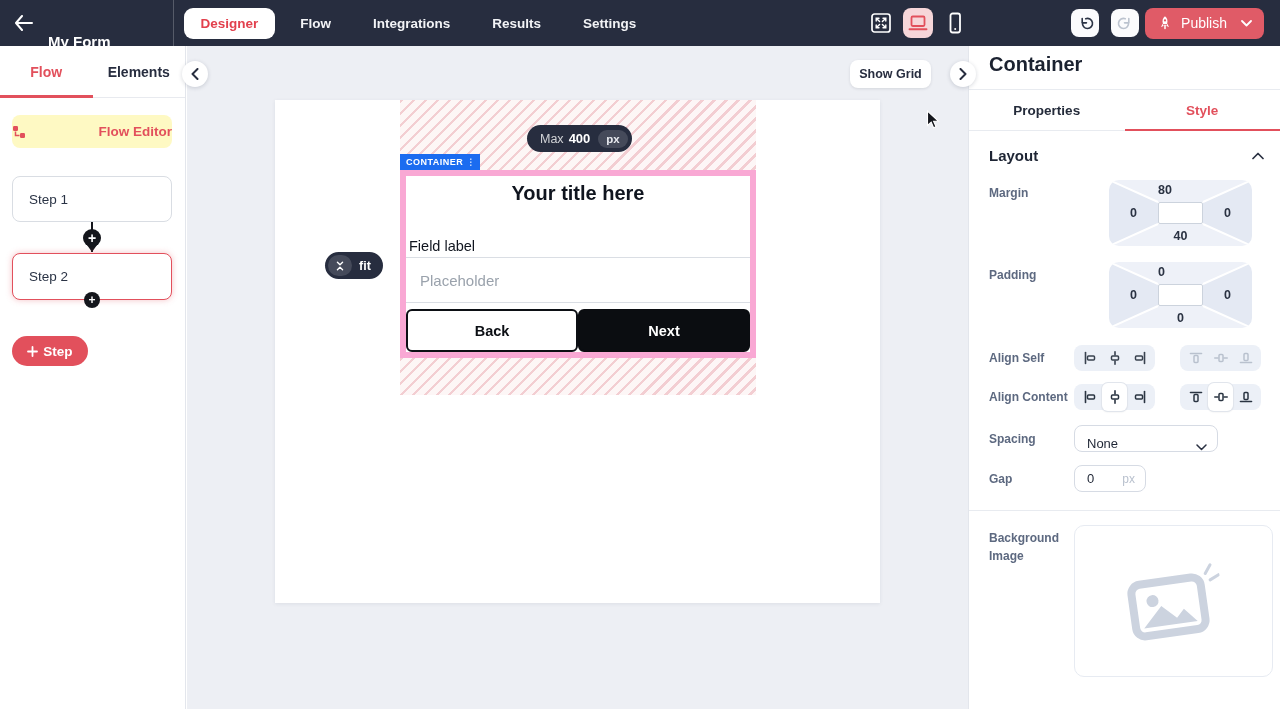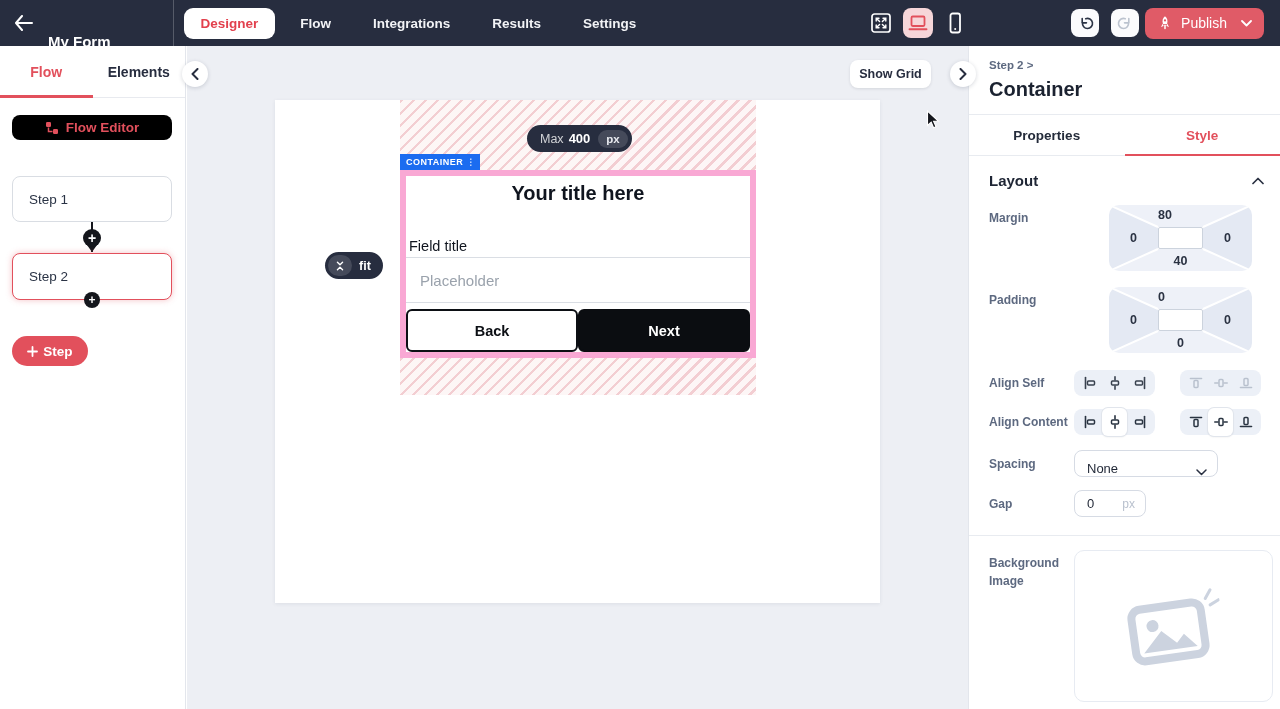--- a/index.html
+++ b/index.html
@@ -22,21 +22,21 @@
   .publish-btn { position:absolute; right:16px; height:31px; background:#e05b67; border-radius:8px; display:flex; align-items:center; padding:0 12px; gap:8px; cursor:pointer; }
   .publish-label { color:#ffffff; font-size:14px; font-weight:normal; }
   .publish-chev { margin-left:6px; display:flex; align-items:center; }
 
   
   .sidebar { position:absolute; left:0; top:46px; width:186px; bottom:0; background:#ffffff; border-right:1px solid #e3e6ec; z-index:10; }
   .sb-tabs { display:flex; height:52px; border-bottom:1px solid #e8eaef; position:relative; }
   .sb-tab { flex:1; display:flex; align-items:center; justify-content:center; font-size:14px; font-weight:bold; color:#272d3f; cursor:pointer; position:relative; }
   .sb-tab.active { color:#e2505c; }
   .sb-tab.active::after { content:""; position:absolute; left:0; right:0; bottom:-1px; height:3px; background:#e2505c; }
-  .flow-editor-btn { position:absolute; left:12px; top:69px; width:160px; height:25px; background:#000000; border-radius:8px; display:flex; align-items:center; justify-content:center; gap:7px; color:#e2505c; font-size:13.5px; font-weight:bold; cursor:pointer; }
+  .flow-editor-btn { position:absolute; left:12px; top:69px; width:160px; height:33px; background:#fef9c3; border-radius:8px; display:flex; align-items:center; justify-content:space-between; gap:7px; color:#e2505c; font-size:13.5px; font-weight:bold; cursor:pointer; }
   .step-card { position:absolute; left:12px; width:160px; height:46px; background:#fff; border:1px solid #d9dde3; border-radius:8px; display:flex; align-items:center; padding-left:16px; font-size:13.5px; color:#2a3345; cursor:pointer; }
   .step-card.selected { border:1.5px solid #e2505c; box-shadow:0 0 6px rgba(226,80,92,0.35); }
   .connector-line { position:absolute; left:91px; top:176px; width:2px; height:30px; background:#14161c; }
   .connector-arrow { position:absolute; left:87px; top:199px; width:0; height:0; border-left:5px solid transparent; border-right:5px solid transparent; border-top:7px solid #14161c; }
   .plus-dot { position:absolute; width:18px; height:18px; background:#14161c; border-radius:50%; color:#fff; display:flex; align-items:center; justify-content:center; font-size:14px; font-weight:bold; line-height:1; cursor:pointer; z-index:3; }
   .add-step-btn { position:absolute; left:12px; top:290px; width:76px; height:30px; background:#e2505c; border-radius:15px; color:#fff; display:flex; align-items:center; justify-content:center; gap:5px; font-size:13.5px; font-weight:bold; cursor:pointer; }
 
   
   .canvas { position:absolute; left:187px; top:46px; width:781px; bottom:0; background:#edeff4; overflow:hidden; }
   .show-grid-btn { position:absolute; left:663px; top:14px; width:81px; height:28px; background:#fff; border-radius:8px; box-shadow:0 1px 3px rgba(30,40,60,0.12); display:flex; align-items:center; justify-content:center; font-size:12.5px; font-weight:bold; color:#272d3f; cursor:pointer; }
@@ -230,34 +230,33 @@
       <span class="fit-label">fit</span>
     </div>
 
     <div class="container-tag">
       <span>CONTAINER</span>
       <span class="tag-dots">⋮</span>
     </div>
 
     <div class="fb-container">
       <div class="fb-title">Your title here</div>
-      <div class="fb-field-label">Field title</div>
+      <div class="fb-field-label">Field label</div>
       <div class="fb-input">
         <span class="fb-placeholder">Placeholder</span>
       </div>
       <div class="fb-buttons">
         <div class="fb-btn back">Back</div>
         <div class="fb-btn next">Next</div>
       </div>
     </div>
   </div>
 </div>
 
 <div class="inspector">
-  <div class="insp-breadcrumb">Step 2 &gt;</div>
   <div class="insp-title">Container</div>
   <div class="insp-tabs">
     <div class="insp-tab">Properties</div>
     <div class="insp-tab active">Style</div>
   </div>
 
   <div class="insp-body">
     <div class="section-header">
       <span class="section-title">Layout</span>
       <svg width="12" height="8" viewBox="0 0 12 8">

